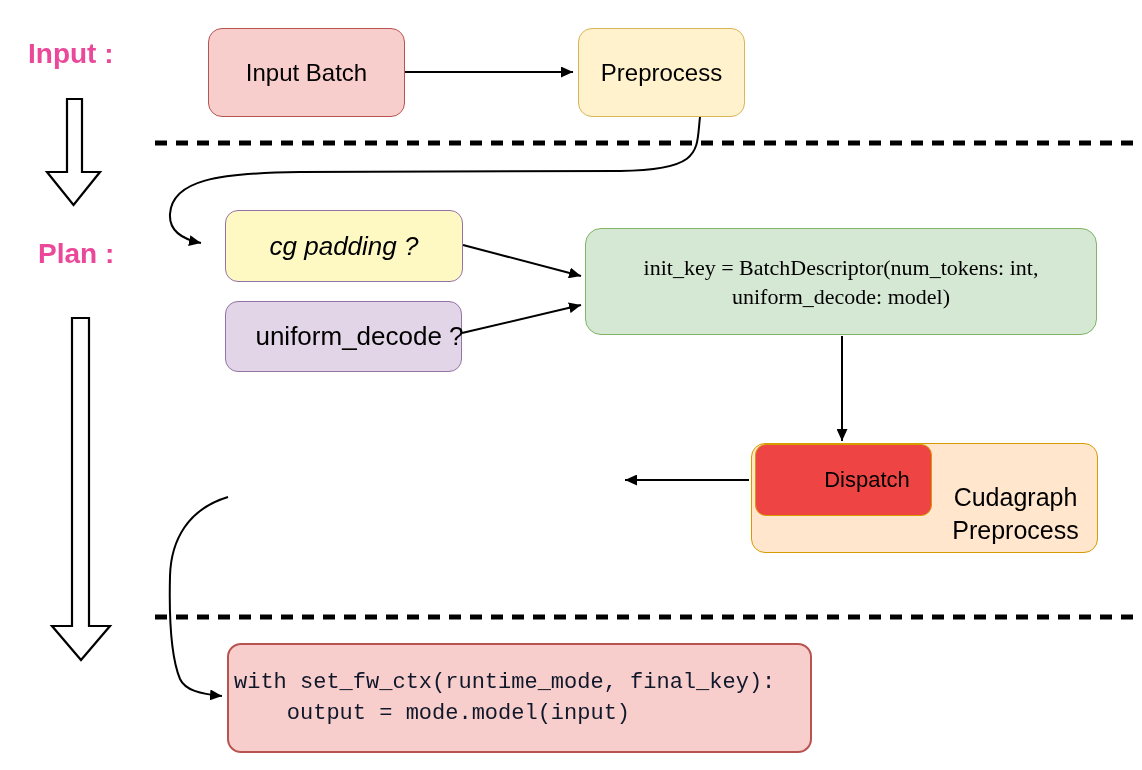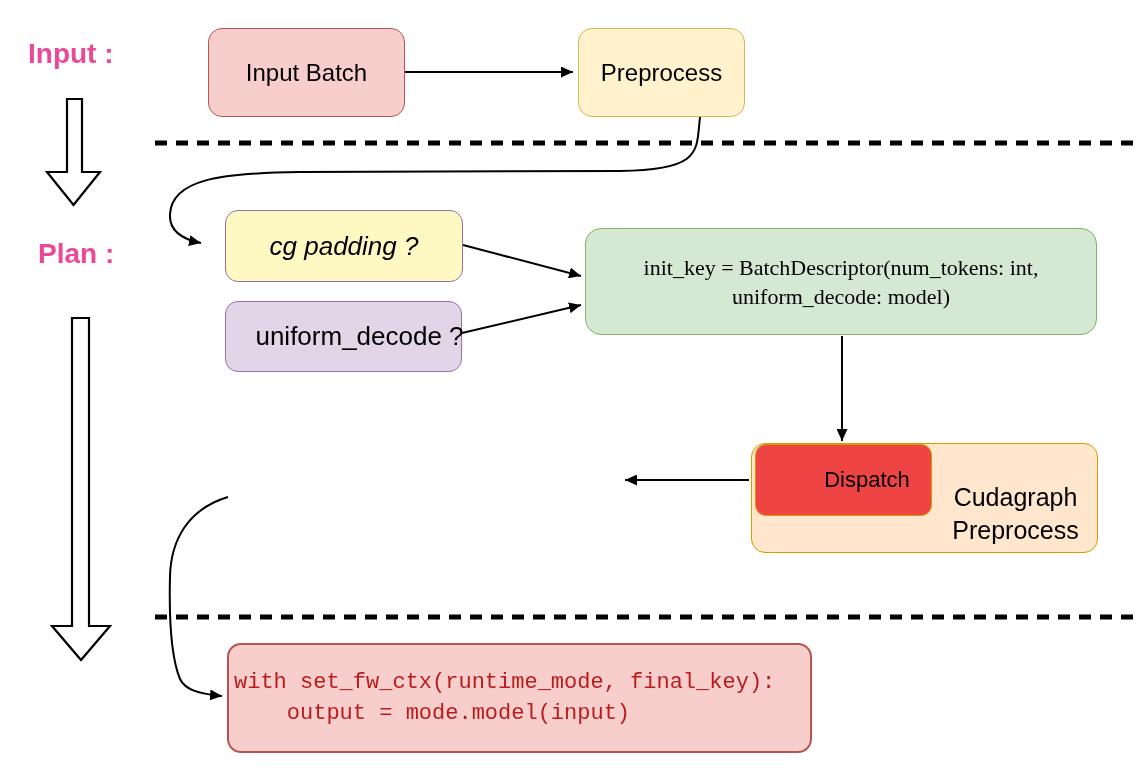--- a/index.html
+++ b/index.html
@@ -86,18 +86,18 @@
 
   <div class="node" id="dispatch-box" style="border: 1.8px solid rgb(215, 155, 0); background-color: #ef4444; padding-left: 47px;">
     <span class="line">Dispatch</span>
   </div>
 
   <div class="node" id="cudagraph-label">
     <span class="line">Cudagraph</span>
     <span class="line">Preprocess</span>
   </div>
 
-  <div class="node" id="code-box" style="border: 2px solid rgb(184, 84, 80); background-color: rgb(248, 206, 204); color: #b91c1c;">
+  <div class="node" id="code-box" style="border: 2px solid rgb(184, 84, 80); background-color: rgb(248, 206, 204); color: #0f172a;">
     <span class="line">with set_fw_ctx(runtime_mode, final_key):</span>
     <span class="line">    output = mode.model(input)</span>
   </div>
 
 </div>
 
 </body></html>

